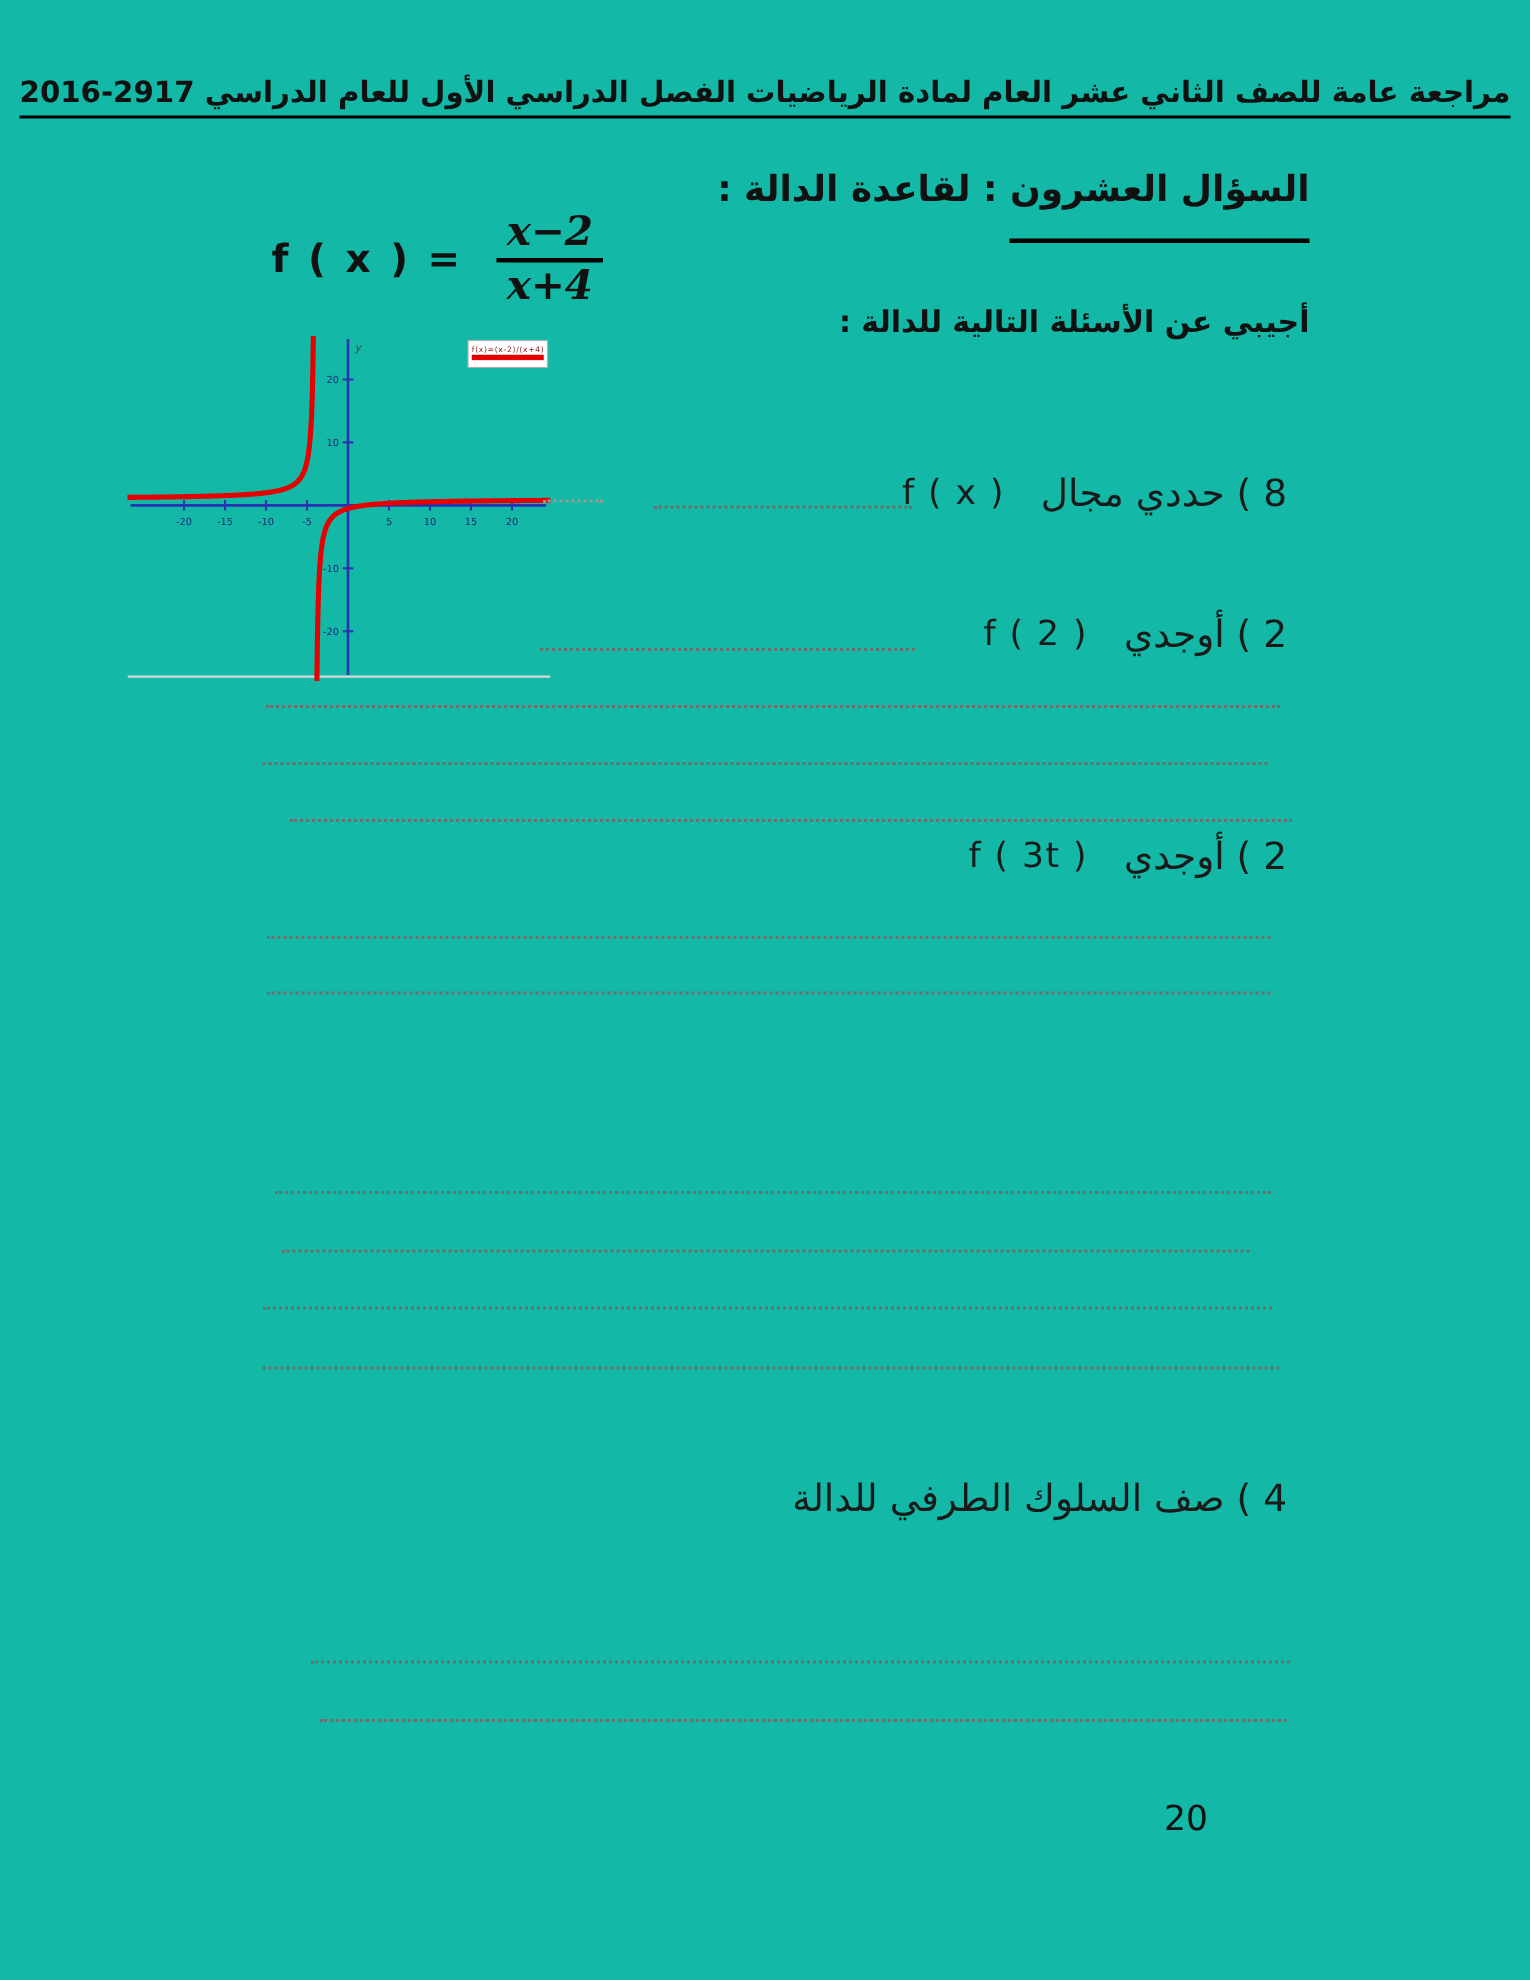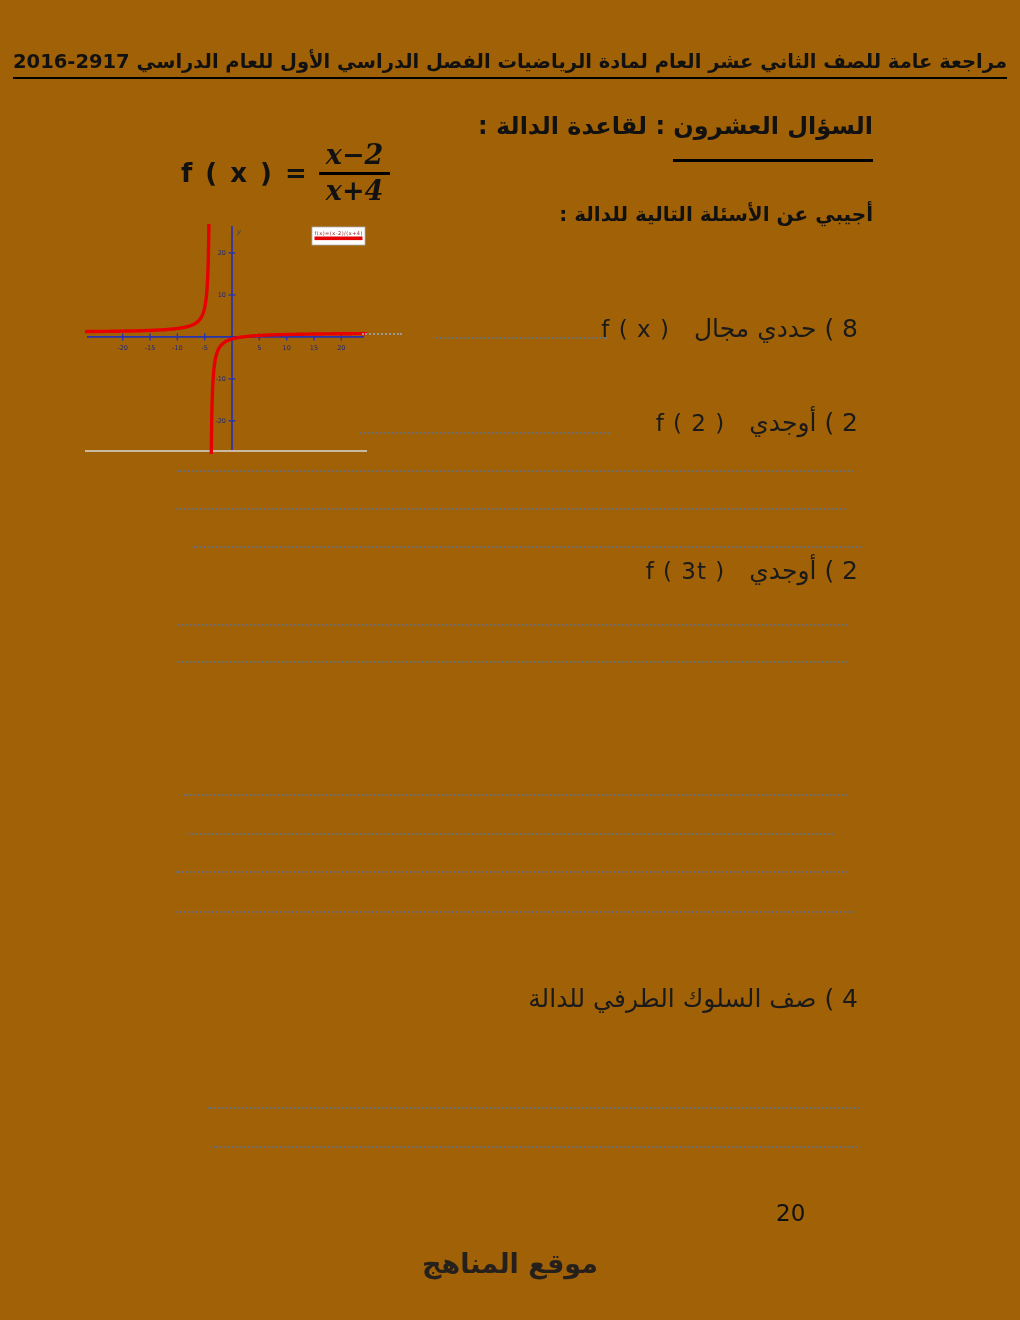--- a/index.html
+++ b/index.html
@@ -1,28 +1,28 @@
 <!DOCTYPE html>
 <html lang="ar"><head>
 <meta charset="utf-8">
 <style>
   html,body{margin:0;padding:0;background:#ffffff;}
-  .page{position:relative;width:1020px;height:1320px;background:#a16207;overflow:hidden;
+  .page{position:relative;width:1020px;height:1320px;background:#14b8a6;overflow:hidden;
         font-family:"DejaVu Sans",sans-serif;color:#111;}
   
   .header{position:absolute;top:50px;left:0;width:100%;text-align:center;direction:rtl;}
   .header span{font-size:19.5px;font-weight:bold;border-bottom:2px solid #000;padding-bottom:4px;}
   
   .title-row{position:absolute;top:112px;right:147px;direction:rtl;font-size:24px;font-weight:bold;}
   .title-row .u{border-bottom:3px solid #000;padding-bottom:19px;}
   
   .formula{position:absolute;top:140px;left:181px;display:flex;align-items:center;direction:ltr;}
   .formula .lhs{font-size:26px;font-weight:bold;letter-spacing:2px;margin-right:10px;}
   .frac{display:inline-flex;flex-direction:column;align-items:flex-end;
-        font-family:"DejaVu Serif",serif;font-style:italic;font-weight:bold;font-size:27px;line-height:1.1;}
+        font-family:"DejaVu Serif",serif;font-style:italic;font-weight:bold;font-size:27px;line-height:1.1;margin-left:12px;}
   .frac .num{border-bottom:3px solid #000;padding:0 7px 2px 7px;}
   .frac .den{padding:1px 7px 0 7px;}
   
   .subtitle{position:absolute;top:202px;right:147px;direction:rtl;font-size:20px;font-weight:bold;}
   
   #graph{position:absolute;left:85px;top:224px;}
   
   .q{position:absolute;direction:rtl;display:flex;align-items:center;column-gap:24px;
      font-size:25px;color:#1a1a1a;}
   .q .latin{direction:ltr;unicode-bidi:isolate;font-size:23px;letter-spacing:1px;}
@@ -130,16 +130,15 @@
   <div class="dots" style="left:183px;top:794px;width:664px;"></div>
   <div class="dots" style="left:188px;top:833px;width:645px;"></div>
   <div class="dots" style="left:175px;top:871px;width:673px;"></div>
   <div class="dots" style="left:175px;top:911px;width:678px;"></div>
   <div class="dots" style="left:207px;top:1107px;width:653px;"></div>
   <div class="dots" style="left:213px;top:1146px;width:645px;"></div>
 
   <div class="pagenum">20</div>
 
   <div class="footer">
-    <span class="site-ar">موقع المناهج</span>
   </div>
 
 </div>
 
 </body></html>

